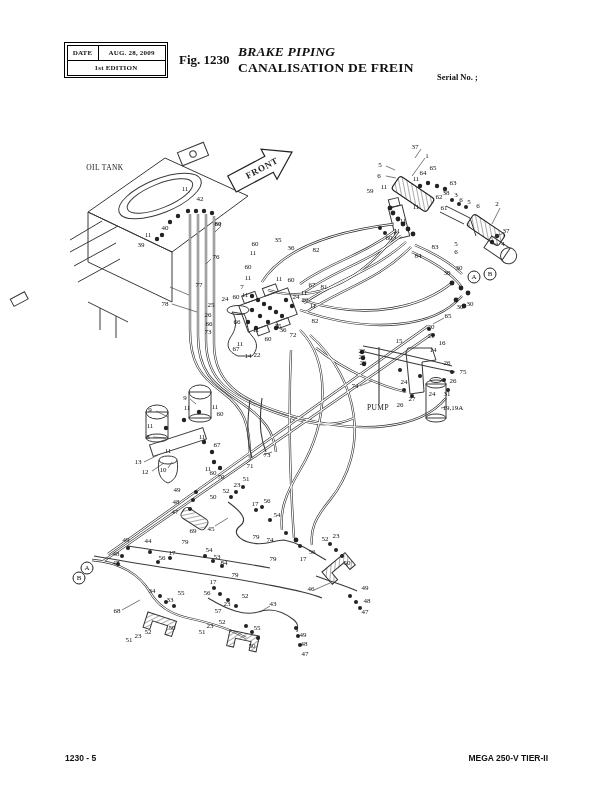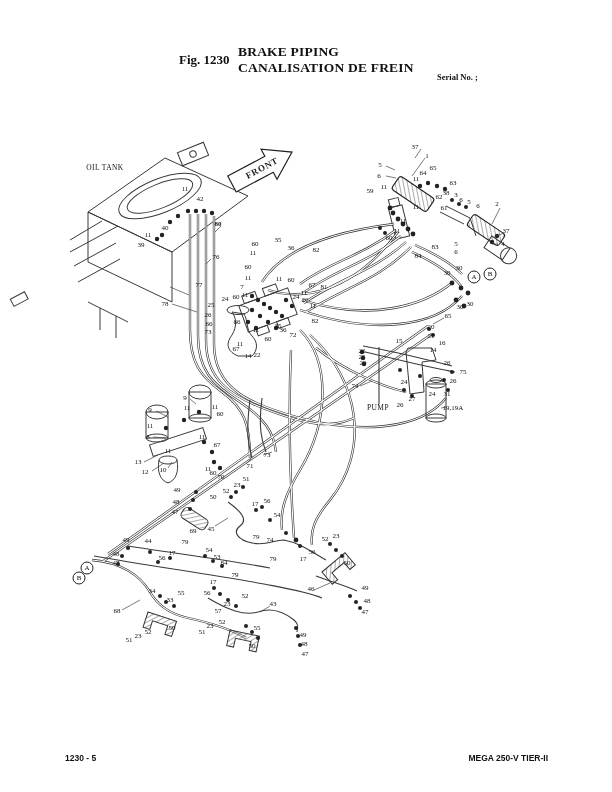--- a/index.html
+++ b/index.html
@@ -7,21 +7,21 @@
         font-family:"Liberation Serif","DejaVu Serif",serif;color:#111;}
   
   .datebox{position:absolute;left:64px;top:42px;width:102px;height:34px;border:1.6px solid #000;background:#fff;}
   .datebox .inner{position:absolute;inset:1.5px;border:0.9px solid #000;display:flex;flex-direction:column;}
   .datebox .r1{flex:1;display:flex;border-bottom:0.9px solid #000;}
   .datebox .c-date{width:30px;border-right:0.9px solid #000;display:flex;align-items:center;justify-content:center;}
   .datebox .c-val{flex:1;display:flex;align-items:center;justify-content:center;}
   .datebox .r2{flex:1;display:flex;align-items:center;justify-content:center;}
   .datebox span{font-weight:bold;font-size:7px;letter-spacing:.2px;white-space:nowrap;}
   .figno{position:absolute;left:179px;top:52px;font-weight:bold;font-size:13px;}
-  .title1{position:absolute;left:238px;top:44px;font-weight:bold;font-size:13.5px;letter-spacing:.2px;}
+  .title1{position:absolute;left:238px;top:44px;font-weight:bold;font-size:13.5px;letter-spacing:.2px;font-style:italic;}
   .title2{position:absolute;left:238px;top:60px;font-weight:bold;font-size:13.5px;letter-spacing:.2px;}
   .serial{position:absolute;left:437px;top:72px;font-weight:bold;font-size:8.5px;}
   
   .foot-l{position:absolute;left:65px;top:753px;font-family:"Liberation Sans","DejaVu Sans",sans-serif;font-weight:bold;font-size:8.5px;}
   .foot-r{position:absolute;right:64px;top:753px;font-family:"Liberation Sans","DejaVu Sans",sans-serif;font-weight:bold;font-size:8.5px;}
   
   .art{position:absolute;left:0;top:0;}
   svg .ln{fill:none;stroke:#3a3a3a;stroke-width:1;}
   svg .thin{fill:none;stroke:#3a3a3a;stroke-width:1.1;}
   svg .tube{fill:none;stroke:#2e2e2e;stroke-width:2.3;}
@@ -36,20 +36,35 @@
   .clbl{position:absolute;transform:translate(-50%,-50%);width:11px;height:11px;border:1px solid #222;border-radius:50%;
         display:flex;align-items:center;justify-content:center;font-size:7px;background:#fff;line-height:1;}
   .front{position:absolute;left:262px;top:168px;transform:translate(-50%,-50%) rotate(-28deg);
          font-size:9px;letter-spacing:.8px;color:#222;font-weight:bold;}
 </style>
 </head>
 <body>
 
 <div class="page">
 
+  <div class="datebox">
+    <div class="inner">
+      <div class="r1">
+        <div class="c-date">
+            <span>DATE</span>
+          </div>
+        <div class="c-val">
+            <span>AUG. 28, 2009</span>
+          </div>
+      </div>
+      <div class="r2">
+          <span>1st EDITION</span>
+        </div>
+    </div>
+  </div>
   <div class="figno">Fig. 1230</div>
   <div class="title1">BRAKE PIPING</div>
   <div class="title2">CANALISATION DE FREIN</div>
   <div class="serial">Serial No. ;</div>
 
   <svg class="art" width="612" height="792" viewBox="0 0 612 792">
     <defs>
       <pattern id="hatch" width="4" height="4" patternUnits="userSpaceOnUse" patternTransform="rotate(45)">
         <line x1="0" y1="0" x2="0" y2="4" stroke="#555" stroke-width="1"></line>
       </pattern>

